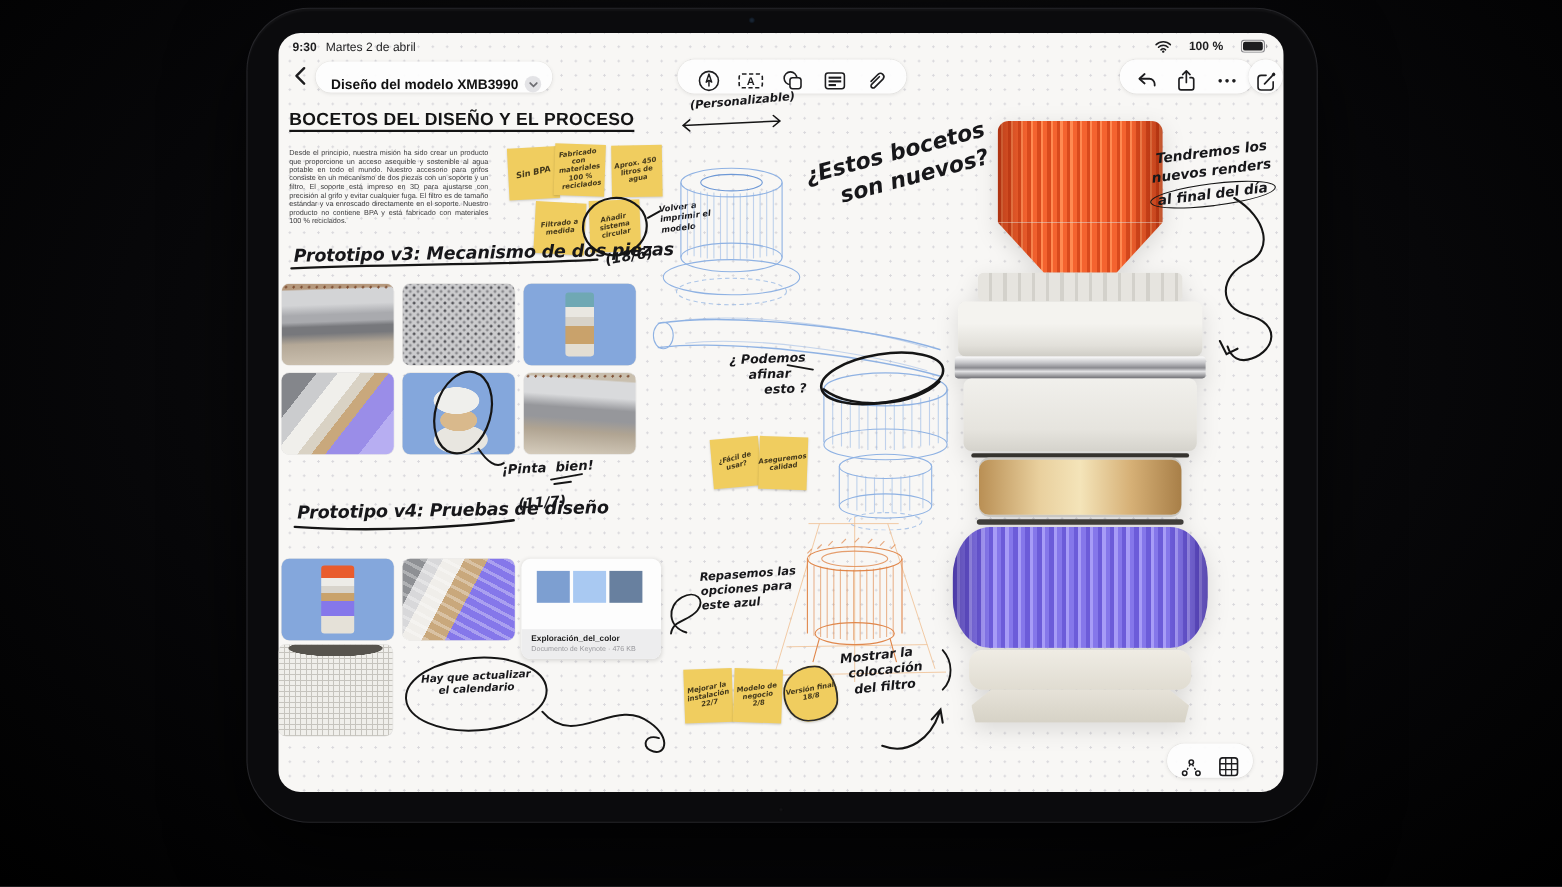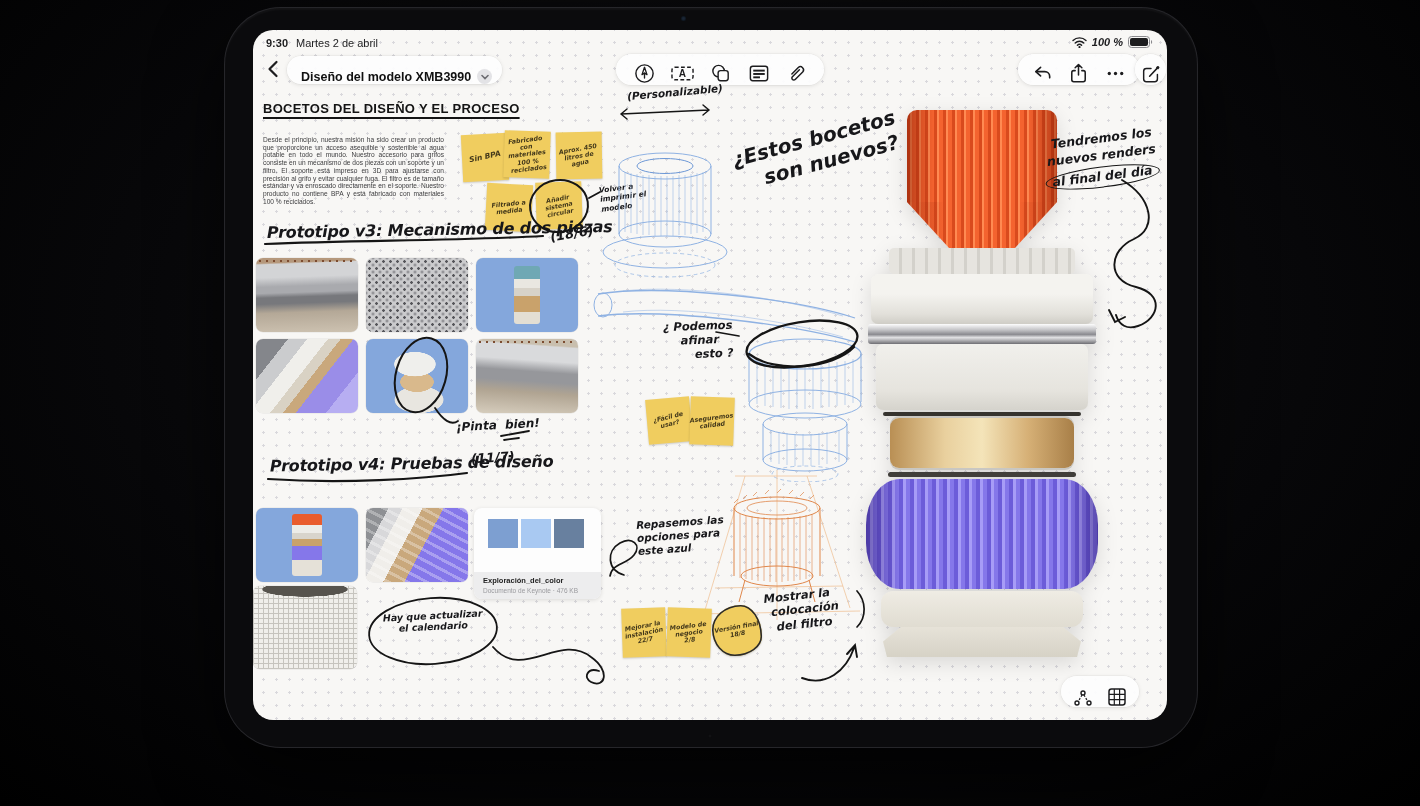--- a/index.html
+++ b/index.html
@@ -12,37 +12,37 @@
     border-radius:56px;box-shadow:0 0 0 1px #26262a, 0 2px 2px rgba(255,255,255,.04) inset, 0 30px 70px rgba(0,0,0,.75);}
   .camera{position:absolute;width:5px;height:5px;border-radius:50%;background:#1b2838;box-shadow:0 0 2px #000 inset;}
   .screen{position:absolute;left:28px;top:22px;width:914px;height:690px;border-radius:20px;overflow:hidden;
     background:#f8f7f5;
     background-image:radial-gradient(circle,#d9d8dc 1px,rgba(0,0,0,0) 1.2px);
     background-size:13px 13px;background-position:4px 6px;}
   
   .statusbar{position:absolute;left:0;top:0;width:100%;height:22px;font-size:11px;color:#1d1d1f;}
   .st-left{position:absolute;left:13px;top:7px;display:flex;gap:8px;align-items:center;}
   .st-time{font-weight:700;}
-  .st-right{position:absolute;right:14px;top:6px;display:flex;gap:5px;align-items:center;font-weight:600;font-style:italic;}
+  .st-right{position:absolute;right:14px;top:6px;display:flex;gap:16px;align-items:center;font-weight:600;}
   .pill{position:absolute;background:rgba(253,253,253,.95);border-radius:16px;
     box-shadow:0 0 0 .5px rgba(0,0,0,.05), 0 1px 4px rgba(0,0,0,.10);display:flex;align-items:flex-end;}
   .navtitle{left:34px;top:26px;height:28px;padding:0 10px 0 14px;gap:6px;font-size:12.5px;font-weight:700;color:#111;}
   .tools{left:363px;top:24px;width:188px;height:31px;justify-content:space-around;padding:0 10px;}
   .rtools{left:765px;top:24px;width:110px;height:31px;justify-content:space-around;padding:0 6px;}
   .compose{left:882px;top:24px;width:31px;height:31px;justify-content:center;border-radius:50%;}
   .backchev{left:10px;top:28px;width:22px;height:22px;}
   .chip{width:15px;height:15px;border-radius:50%;background:#e3e3e6;display:flex;align-items:center;justify-content:center;}
   .ico{display:block;}
   
   .zoombar{left:9px;top:646px;height:31px;padding:0 12px;gap:10px;font-size:12.5px;font-weight:600;color:#1d1d1f;}
   .vdiv{width:1px;height:18px;background:#e2e2e5;}
   .gray{color:#b4b4b8;}
   .minibar{right:28px;top:646px;height:31px;padding:0 12px;gap:14px;}
   
-  .h1{left:10px;top:71px;font-size:13px;font-weight:700;letter-spacing:.3px;color:#141414;
+  .h1{left:10px;top:71px;font-size:16px;font-weight:700;letter-spacing:.3px;color:#141414;
     text-decoration:underline;text-underline-offset:4px;text-decoration-thickness:1.5px;text-align:center;}
   .intro{left:10px;top:106px;width:181px;font-size:6.6px;line-height:7.7px;color:#3c3c3e;text-align:justify;}
   .hand{font-family:"DejaVu Sans",sans-serif;font-style:italic;color:#17171a;}
   .hw-h2{font-size:16px;font-weight:600;letter-spacing:-.2px;}
   .sticky{position:absolute;width:42px;height:43px;background:#f0cd5f;
     box-shadow:0 1px 2px rgba(0,0,0,.18);transform:rotate(var(--r,0deg));
     display:flex;align-items:center;justify-content:center;padding:2px;}
   .stxt{font-family:"DejaVu Sans",sans-serif;font-style:italic;font-size:6.3px;line-height:1.15;
     color:#44391b;text-align:center;transform:rotate(-9deg);font-weight:700;}
   .cloud{border-radius:58% 42% 55% 45% / 48% 62% 38% 52%;box-shadow:0 0 0 1.6px #2a2a2a inset,0 1px 2px rgba(0,0,0,.18);}

